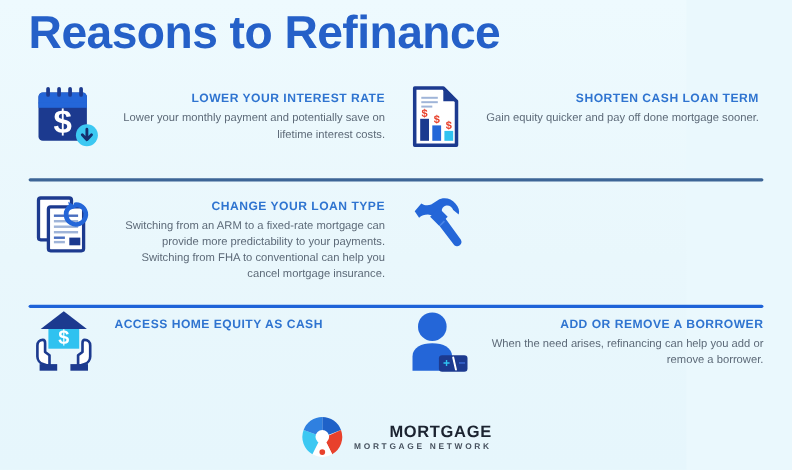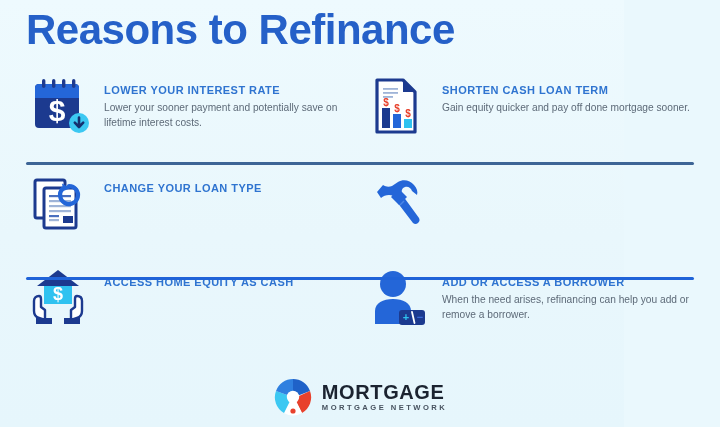--- a/index.html
+++ b/index.html
@@ -13,20 +13,21 @@
     background: #eaf8fd;
     font-family: "Liberation Sans", sans-serif;
     -webkit-font-smoothing: antialiased;
   }
   .infographic {
     position: relative;
     width: 624px;
     height: 427px;
     background: linear-gradient(180deg, #eefafe 0%, #e9f7fc 55%, #e6f6fc 100%);
     box-sizing: border-box;
+    text-align: right;
   }
 
   
   .title {
     position: absolute;
     left: 26px;
     top: 9px;
     font-size: 42px;
     font-weight: bold;
     color: #2560c8;
@@ -113,21 +114,21 @@
     justify-content: center;
     gap: 9px;
   }
   .logo-mark {
     width: 40px;
     height: 40px;
     flex: none;
   }
   .logo-text { line-height: 1; }
   .logo-main {
-    font-size: 20px;
+    font-size: 15px;
     font-weight: bold;
     color: #1b2330;
     letter-spacing: 0.6px;
   }
   .logo-sub {
     font-size: 7.6px;
     font-weight: bold;
     color: #47525f;
     letter-spacing: 2.45px;
     margin-top: 2px;
@@ -154,21 +155,21 @@
             <rect x="21" y="3" width="3.4" height="9" rx="1.7" fill="#1c3a8f"></rect>
             <rect x="31" y="3" width="3.4" height="9" rx="1.7" fill="#1c3a8f"></rect>
             <rect x="41" y="3" width="3.4" height="9" rx="1.7" fill="#1c3a8f"></rect>
             <text x="26" y="45" font-family="'Liberation Sans',sans-serif" font-size="30" font-weight="bold" fill="#ffffff" text-anchor="middle">$</text>
             <circle cx="48" cy="47" r="10" fill="#3cc8f2"></circle>
             <path d="M48 41.5 L48 50.5 M43.8 46.6 L48 51 L52.2 46.6" stroke="#15306f" stroke-width="2.6" fill="none" stroke-linecap="round" stroke-linejoin="round"></path>
           </svg>
         </div>
         <div class="text-wrap">
           <div class="head">LOWER YOUR INTEREST RATE</div>
-          <div class="body">Lower your sooner payment and potentially save on lifetime interest costs.</div>
+          <div class="body">Lower your monthly payment and potentially save on lifetime interest costs.</div>
         </div>
       </div>
 
       <div class="cell right">
         <div class="icon-wrap">
           <svg width="62" height="62" viewBox="0 0 62 62">
             <path d="M8 4 h26 l12 12 v40 H8 Z" fill="#ffffff" stroke="#1c3a8f" stroke-width="3.2" stroke-linejoin="round"></path>
             <path d="M34 4 v12 h12 Z" fill="#1c3a8f"></path>
             <rect x="14" y="12" width="15" height="1.8" fill="#9fb4d8"></rect>
             <rect x="14" y="16" width="15" height="1.8" fill="#9fb4d8"></rect>
@@ -204,20 +205,21 @@
             <rect x="18" y="36" width="22" height="2.2" fill="#9fb4d8"></rect>
             <rect x="18" y="41" width="10" height="2.2" fill="#4a6fbf"></rect>
             <rect x="18" y="45" width="10" height="2.2" fill="#9fb4d8"></rect>
             <rect x="32" y="42" width="10" height="7" fill="#1c3a8f"></rect>
             <path d="M38 12 a9 9 0 1 1 -6.4 2.7" stroke="#2466d8" stroke-width="4.2" fill="none" stroke-linecap="round"></path>
             <path d="M31 9.5 L32.4 17 L39.4 14.2 Z" fill="#2466d8"></path>
           </svg>
         </div>
         <div class="text-wrap">
           <div class="head">CHANGE YOUR LOAN TYPE</div>
+          <div class="body">Switching from an ARM to a fixed-rate mortgage can provide more predictability to your payments. Switching from FHA to conventional can help you cancel mortgage insurance.</div>
         </div>
       </div>
 
       <div class="cell right">
         <div class="icon-wrap">
           <svg width="62" height="62" viewBox="0 0 62 62">
             <g fill="#2466d8">
               <path d="M8 18 l6 -7 c3 2 6 2 9 1 l6 -4 c5 -3 12 -2 16 3 c3 3 4 7 3 10 l-5 -4 c-1 -3 -4 -5 -7 -4 c-3 1 -4 4 -3 7 l-5 5 c-2 -2 -5 -4 -8 -4 c-3 0 -6 1 -8 3 Z"></path>
               <path d="M22 23 l8 -8 l8 8 l-8 8 Z"></path>
               <path d="M28 28 l6 -6 l16 22 a4 4 0 0 1 -6 5 Z"></path>
@@ -254,21 +256,21 @@
           <svg width="62" height="62" viewBox="0 0 62 62">
             <circle cx="24" cy="16" r="13" fill="#2466d8"></circle>
             <path d="M6 56 l0 -13 c0 -8 8 -12 18 -12 c10 0 18 4 18 12 l0 13 Z" fill="#2466d8"></path>
             <rect x="30" y="42" width="26" height="15" rx="3" fill="#1c3a8f"></rect>
             <text x="37" y="53" font-family="'Liberation Sans',sans-serif" font-size="11" font-weight="bold" fill="#2fc2f0" text-anchor="middle">+</text>
             <path d="M43 44 L45.5 55" stroke="#ffffff" stroke-width="1.8" stroke-linecap="round"></path>
             <text x="51" y="53" font-family="'Liberation Sans',sans-serif" font-size="11" font-weight="bold" fill="#3b6bd8" text-anchor="middle">−</text>
           </svg>
         </div>
         <div class="text-wrap">
-          <div class="head">ADD OR ACCESS A BORROWER</div>
+          <div class="head">ADD OR REMOVE A BORROWER</div>
           <div class="body">When the need arises, refinancing can help you add or remove a borrower.</div>
         </div>
       </div>
     </div>
 
   </div>
 
   <div class="divider d1"></div>
   <div class="divider d2"></div>
 

